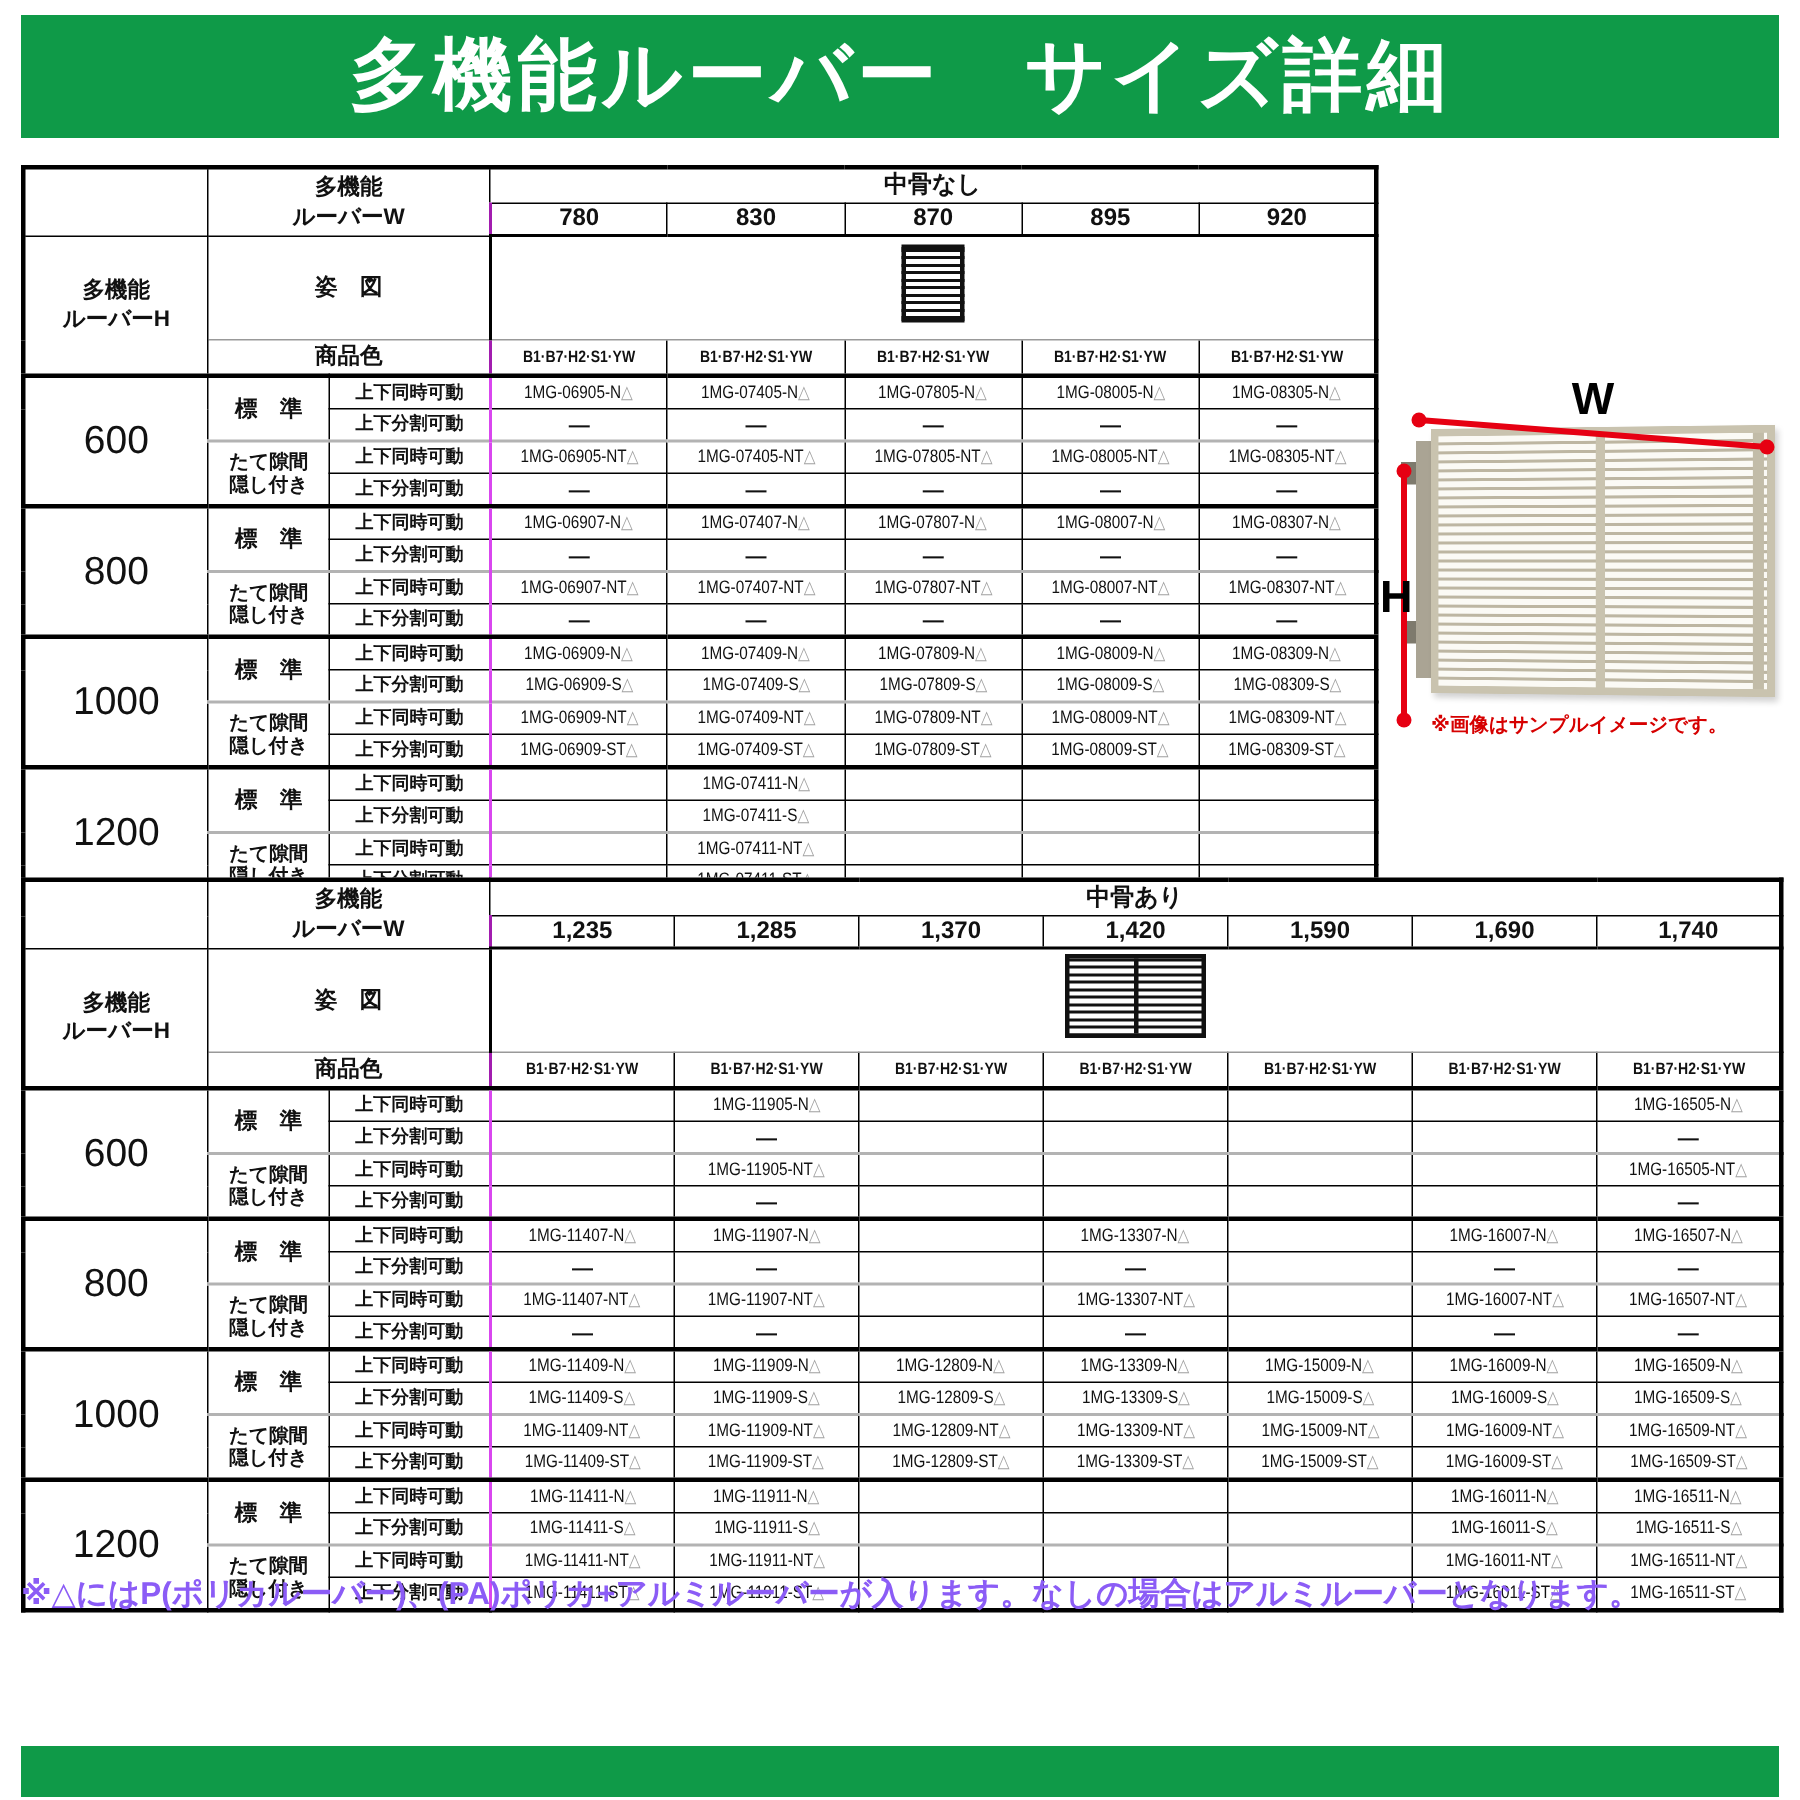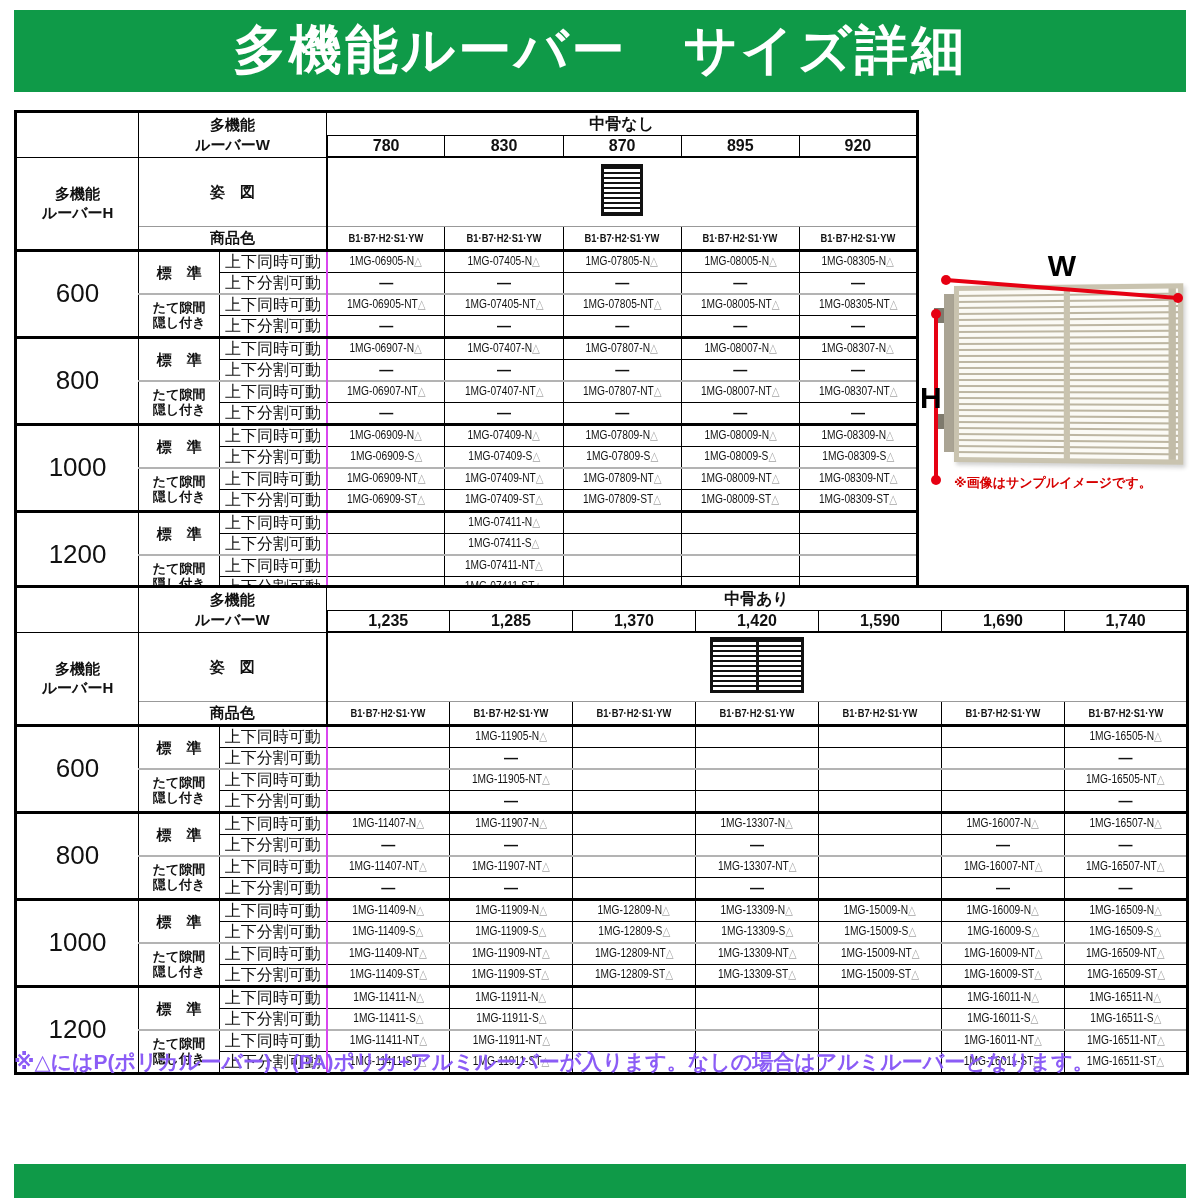--- a/index.html
+++ b/index.html
@@ -28,25 +28,25 @@
   .colorrow td{height:22px;border-bottom:3px solid #000;}
   .cc{font-size:11px;font-weight:bold;}
   .cond{display:inline-block;transform:scaleX(.85);transform-origin:center;white-space:nowrap;}
   tbody td{height:20px;}
   tr.r0 td{border-top:3px solid #000;}
   tr.r1 td,tr.r3 td{border-top:1px dashed #000;}
   tr.r2 td{border-top:2px solid #b3b3b3;}
   .cA.hval{font-size:26px;font-weight:normal;}
   .cB{font-size:15px;font-weight:bold;}
   .cB.tate{font-size:13px;font-weight:bold;}
-  .cC{font-size:16px;font-weight:normal;margin-top:33px;}
+  .cC{font-size:12px;font-weight:bold;margin-top:33px;}
   .dc{font-size:12px;}
   .dc.fc{border-left:2px solid #d946ef;}
   td.figcell{border-left:2px solid #000;}
-  .wv.fc,.cc.fc{border-left:2px solid #000000;}
+  .wv.fc,.cc.fc{border-left:2px solid #a21caf;}
   .tri{color:#a3a3a3;}
   .dash{font-size:14px;font-weight:bold;}
   
   .glyph-s{display:inline-block;width:36px;height:46px;border:3px solid #111;
     background:repeating-linear-gradient(to bottom,#111 0 2px,#fff 2px 5px);}
   .glyph-l{display:inline-block;width:88px;height:50px;border:3px solid #111;position:relative;
     background:repeating-linear-gradient(to bottom,#111 0 2px,#fff 2px 5px);}
   .glyph-l::after{content:"";position:absolute;left:50%;top:0;width:3px;height:100%;margin-left:-1px;background:#111;}
   
   #sample{position:absolute;left:920px;top:246px;width:280px;height:252px;}

